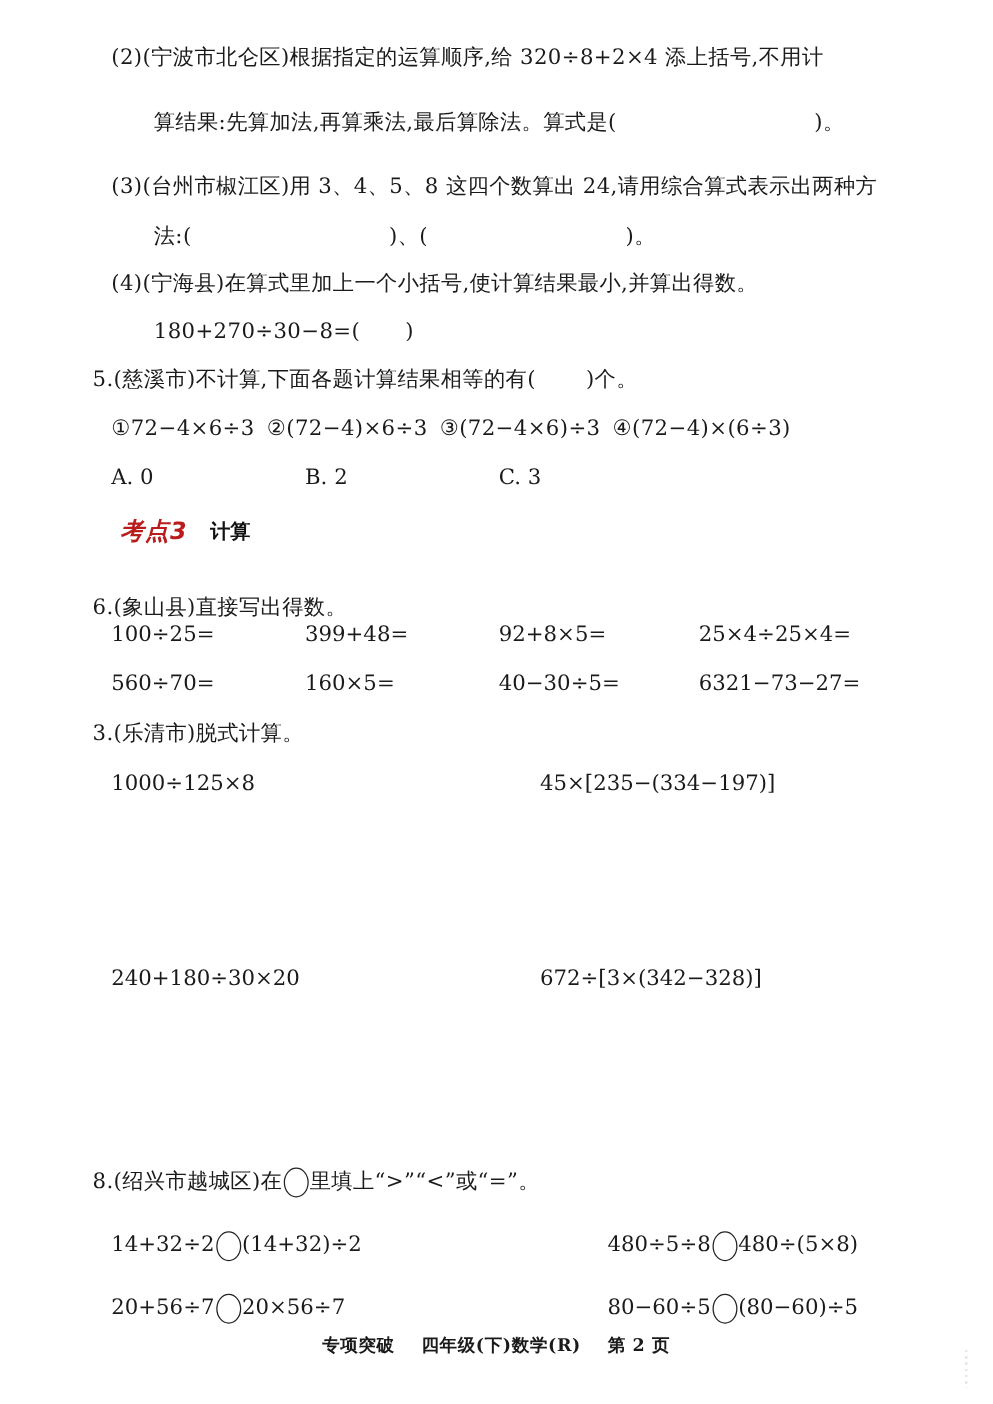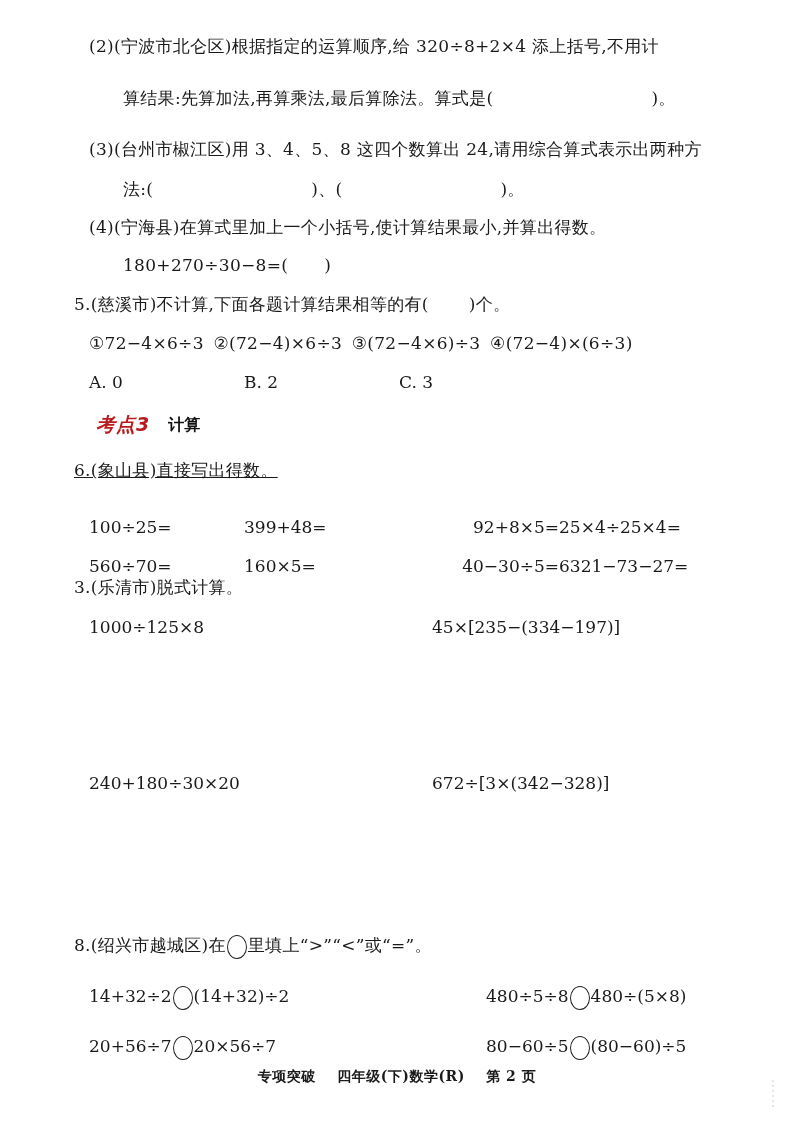--- a/index.html
+++ b/index.html
@@ -55,23 +55,22 @@
       position: absolute;
       left: 89px;
       width: 640px;
       display: flex;
       font-size: 17px;
       line-height: 24px;
     }
     .grid-row .cell {
       width: 155px;
       white-space: nowrap;
-      margin-top: 19px;
-    }
-    .grid-row .cell:nth-child(3) { width: 160px; text-align: right; }
+    }
+    .grid-row .cell:nth-child(3) { width: 160px; }
     .pair-row {
       position: absolute;
       left: 89px;
       width: 660px;
       display: flex;
       font-size: 17px;
       line-height: 24px;
       gap: 35px;
     }
     .pair-row .cell {
@@ -146,21 +145,21 @@
   <div class="choice">A. 0</div>
   <div class="choice">B. 2</div>
   <div class="choice">C. 3</div>
 </div>
 
 <div class="section-header">
   <span class="section-tag">考点3</span>
   <span class="section-title">计算</span>
 </div>
 
-<div class="line num-left" style="top:458px;text-decoration:underline;">6.(象山县)直接写出得数。</div>
+<div class="line num-left" style="top:474px;">6.(象山县)直接写出得数。</div>
 <div class="grid-row" style="top:496px;">
   <div class="cell">100÷25=</div>
   <div class="cell">399+48=</div>
   <div class="cell">92+8×5=</div>
   <div class="cell">25×4÷25×4=</div>
 </div>
 <div class="grid-row" style="top:535px;">
   <div class="cell">560÷70=</div>
   <div class="cell">160×5=</div>
   <div class="cell">40−30÷5=</div>

